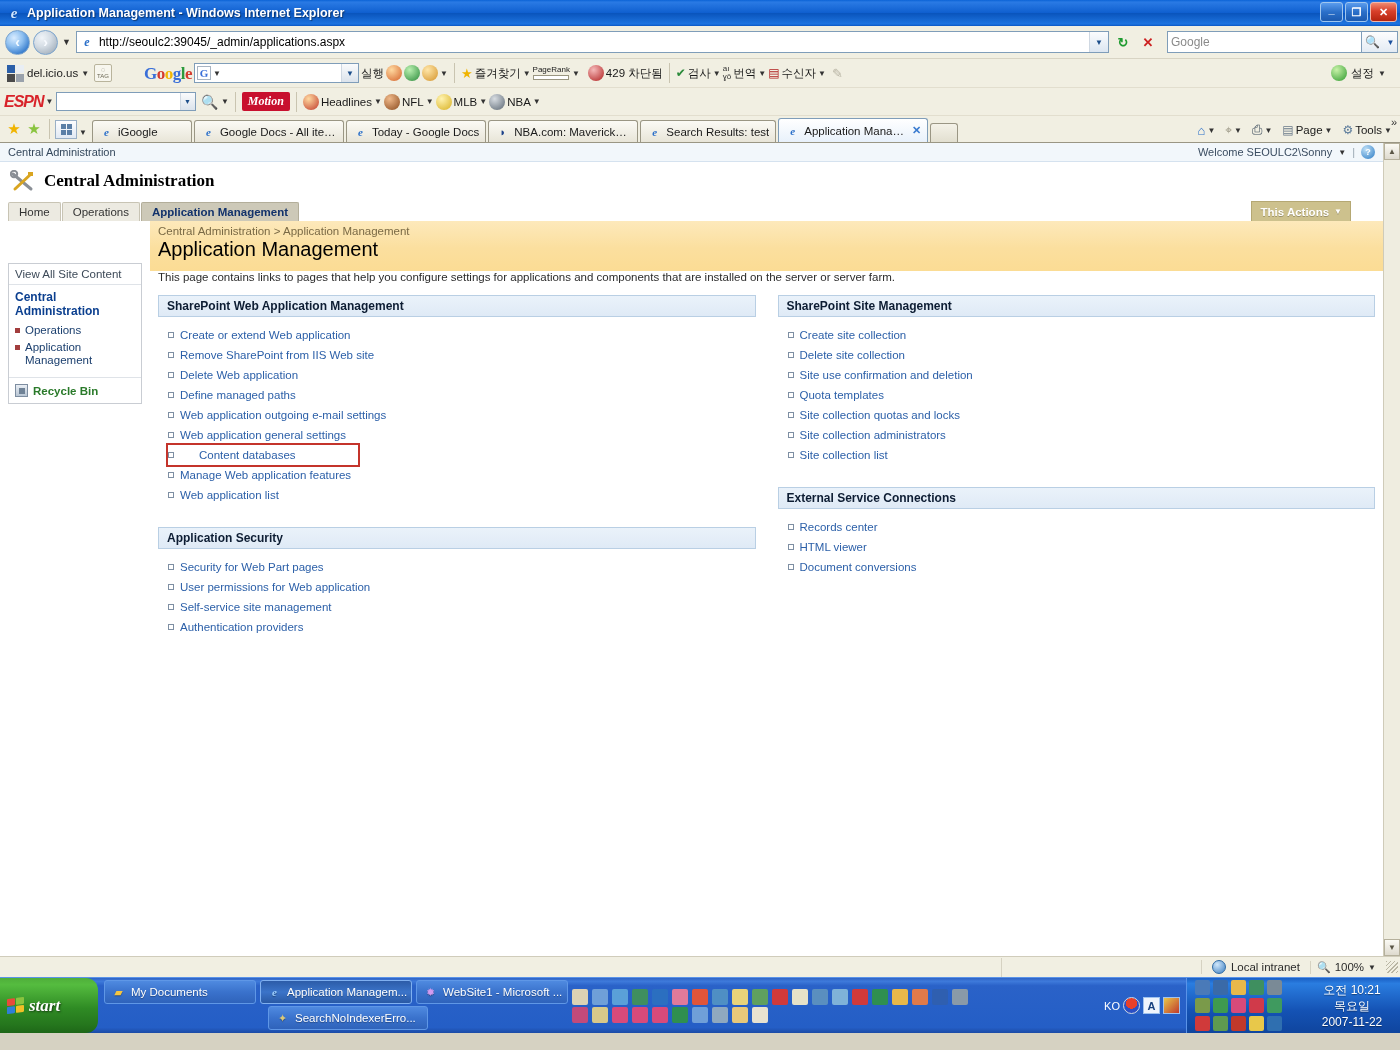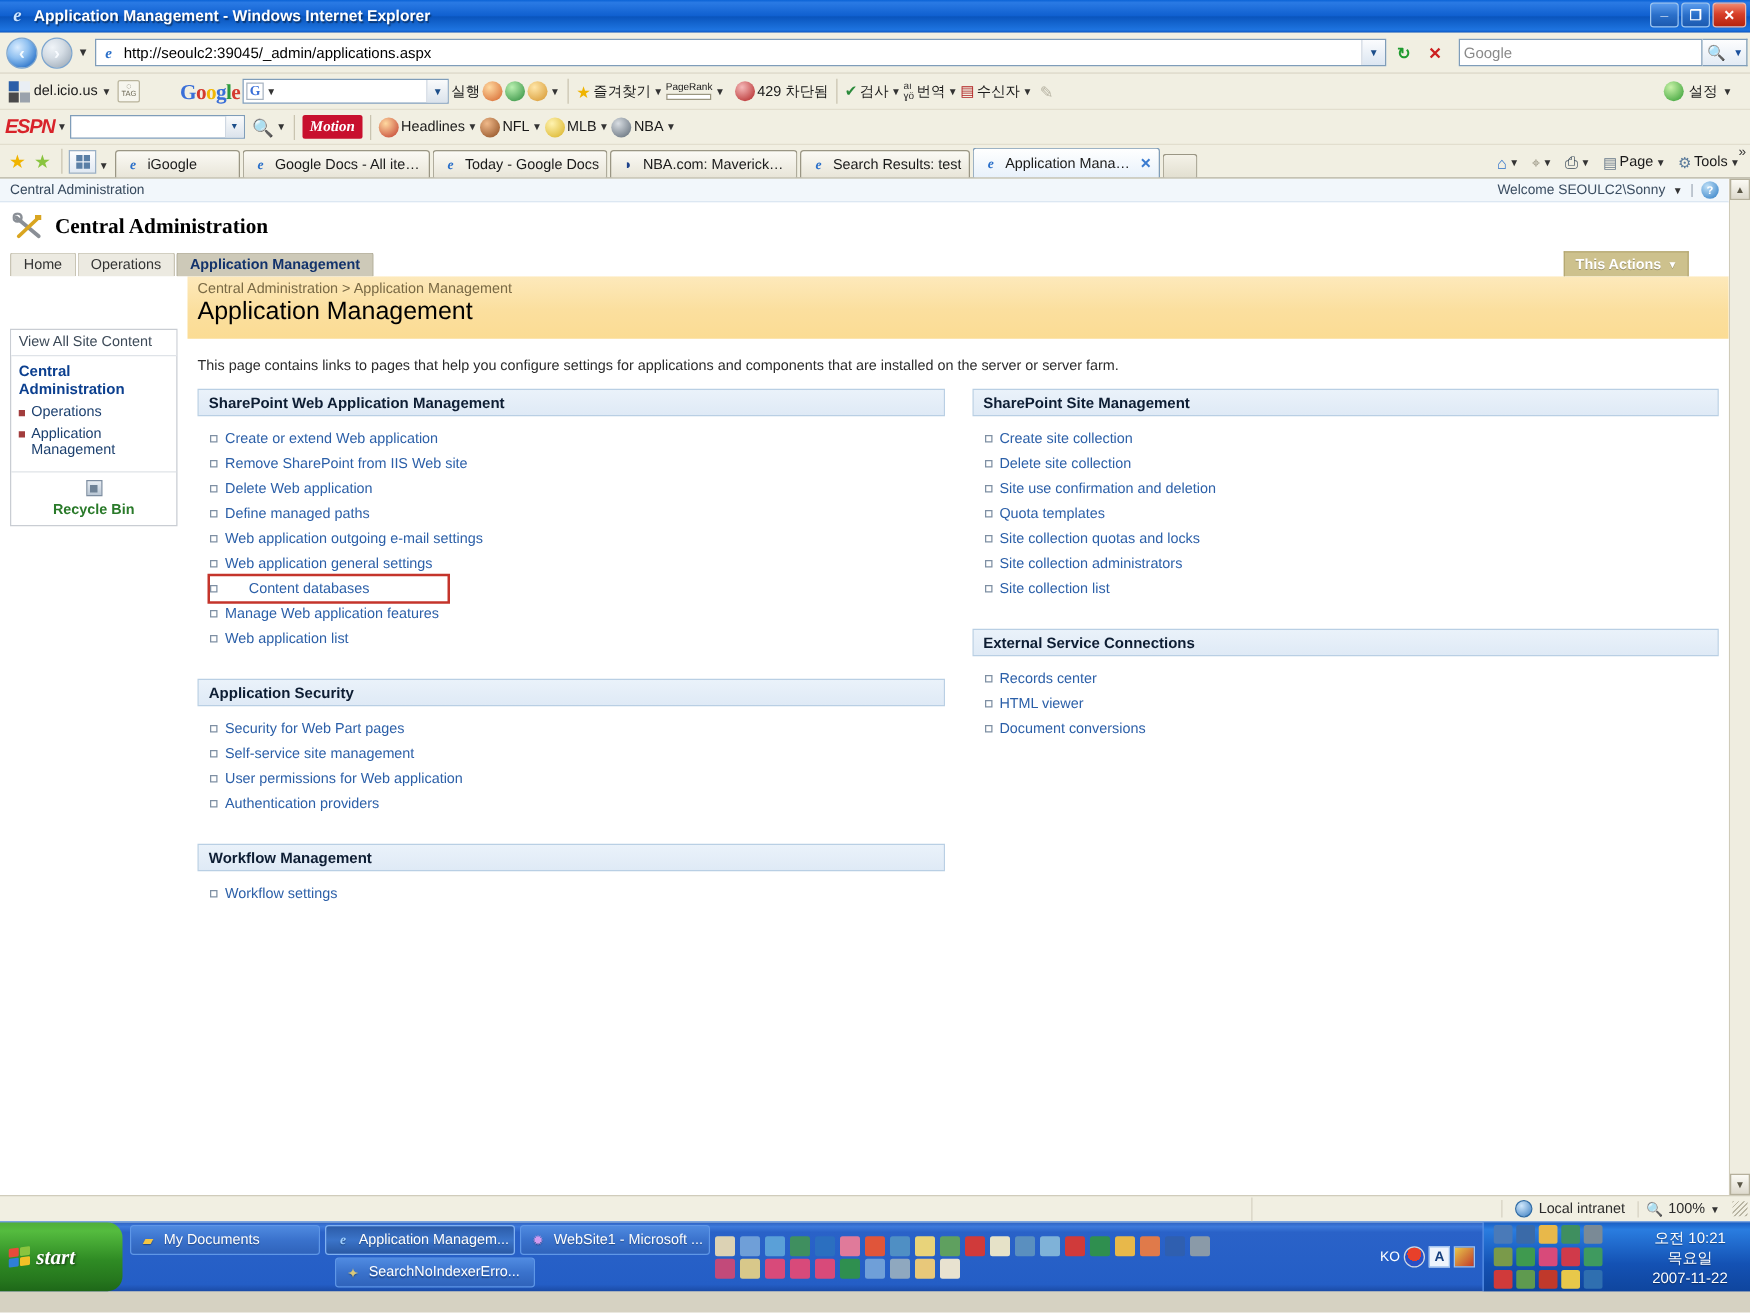--- a/index.html
+++ b/index.html
@@ -150,33 +150,33 @@
     padding:0 8px;gap:5px;text-shadow:0 1px 0 rgba(0,0,0,.25);}
 
   .spbody{display:flex;align-items:stretch;}
   .leftnav{width:150px;padding:42px 0 0 8px;background:#fff;flex:none;}
   .lnbox{border:1px solid #c9cdd3;background:#fff;width:134px;}
   .lnviewall{padding:4px 6px;font-size:11.5px;color:#3d4a58;border-bottom:1px solid #dfe3e8;background:#fff;}
   .lnhead{padding:5px 6px 2px;font-size:12px;font-weight:bold;color:#0b3f8f;font-family:"Liberation Sans",sans-serif;}
   .lnlist{padding:2px 6px 8px;border-bottom:1px solid #dfe3e8;}
   .lnitem{display:flex;gap:5px;align-items:flex-start;padding:2px 0;font-size:11.5px;color:#1b3f6e;line-height:13px;}
   .lnitem .bul{width:5px;height:5px;background:#a23d3d;flex:none;margin-top:4px;}
-  .lnrecycle{display:flex;align-items:center;gap:5px;padding:6px;font-size:11.5px;font-weight:bold;color:#2a7a2a;flex-direction:column;}
+  .lnrecycle{display:flex;align-items:center;gap:5px;padding:6px;font-size:11.5px;font-weight:bold;color:#2a7a2a;}
   .binicon{width:13px;height:13px;border:1px solid #7d8da0;background:linear-gradient(to bottom,#e9eef4,#b9c6d4);
     display:flex;align-items:center;justify-content:center;}
   .binicon i{width:6px;height:6px;background:#6f8296;display:block;}
 
   .content{flex:1;padding:0;}
   .titleband{
     height:50px;background:linear-gradient(to bottom,#fde9bb 0%,#fbdf9e 55%,#fbdc94 100%);
     padding:4px 0 0 8px;
   }
   .crumb{font-size:11.5px;color:#7a6a45;}
   .pagetitle{font-size:20px;color:#000;font-family:"Liberation Sans",sans-serif;margin-top:1px;}
-  .intro{font-size:11.5px;color:#2b2b2b;padding:0 10px 12px 8px;margin-top:16px;}
+  .intro{font-size:11.5px;color:#2b2b2b;padding:0 10px 12px 8px;}
 
   .cols{display:flex;gap:22px;padding:0 8px 0 8px;}
   .col{flex:1;}
   .panel{margin-bottom:22px;}
   .panelhead{
     background:linear-gradient(to bottom,#eaf2fa,#dfeaf6);
     border:1px solid #b9cfe4;height:22px;display:flex;align-items:center;
     padding:0 8px;font-size:12px;font-weight:bold;color:#0d1d33;
   }
   .links{padding:8px 0 0 10px;}
@@ -549,42 +549,33 @@
 
             <div class="panel">
               <div class="panelhead">Application Security</div>
               <div class="links">
                 <div class="link">
                     <span class="sq"></span>
                     <span>Security for Web Part pages</span>
                   </div>
                 <div class="link">
                     <span class="sq"></span>
+                    <span>User permissions for Web application</span>
+                  </div>
+                <div class="link">
+                    <span class="sq"></span>
                     <span>Self-service site management</span>
-                  </div>
-                <div class="link">
-                    <span class="sq"></span>
-                    <span>User permissions for Web application</span>
                   </div>
                 <div class="link">
                     <span class="sq"></span>
                     <span>Authentication providers</span>
                   </div>
               </div>
             </div>
 
-            <div class="panel">
-              <div class="panelhead">Workflow Management</div>
-              <div class="links">
-                <div class="link">
-                    <span class="sq"></span>
-                    <span>Workflow settings</span>
-                  </div>
-              </div>
-            </div>
           </div>
 
           <div class="col">
             <div class="panel">
               <div class="panelhead">SharePoint Site Management</div>
               <div class="links">
                 <div class="link">
                     <span class="sq"></span>
                     <span>Create site collection</span>
                   </div>

